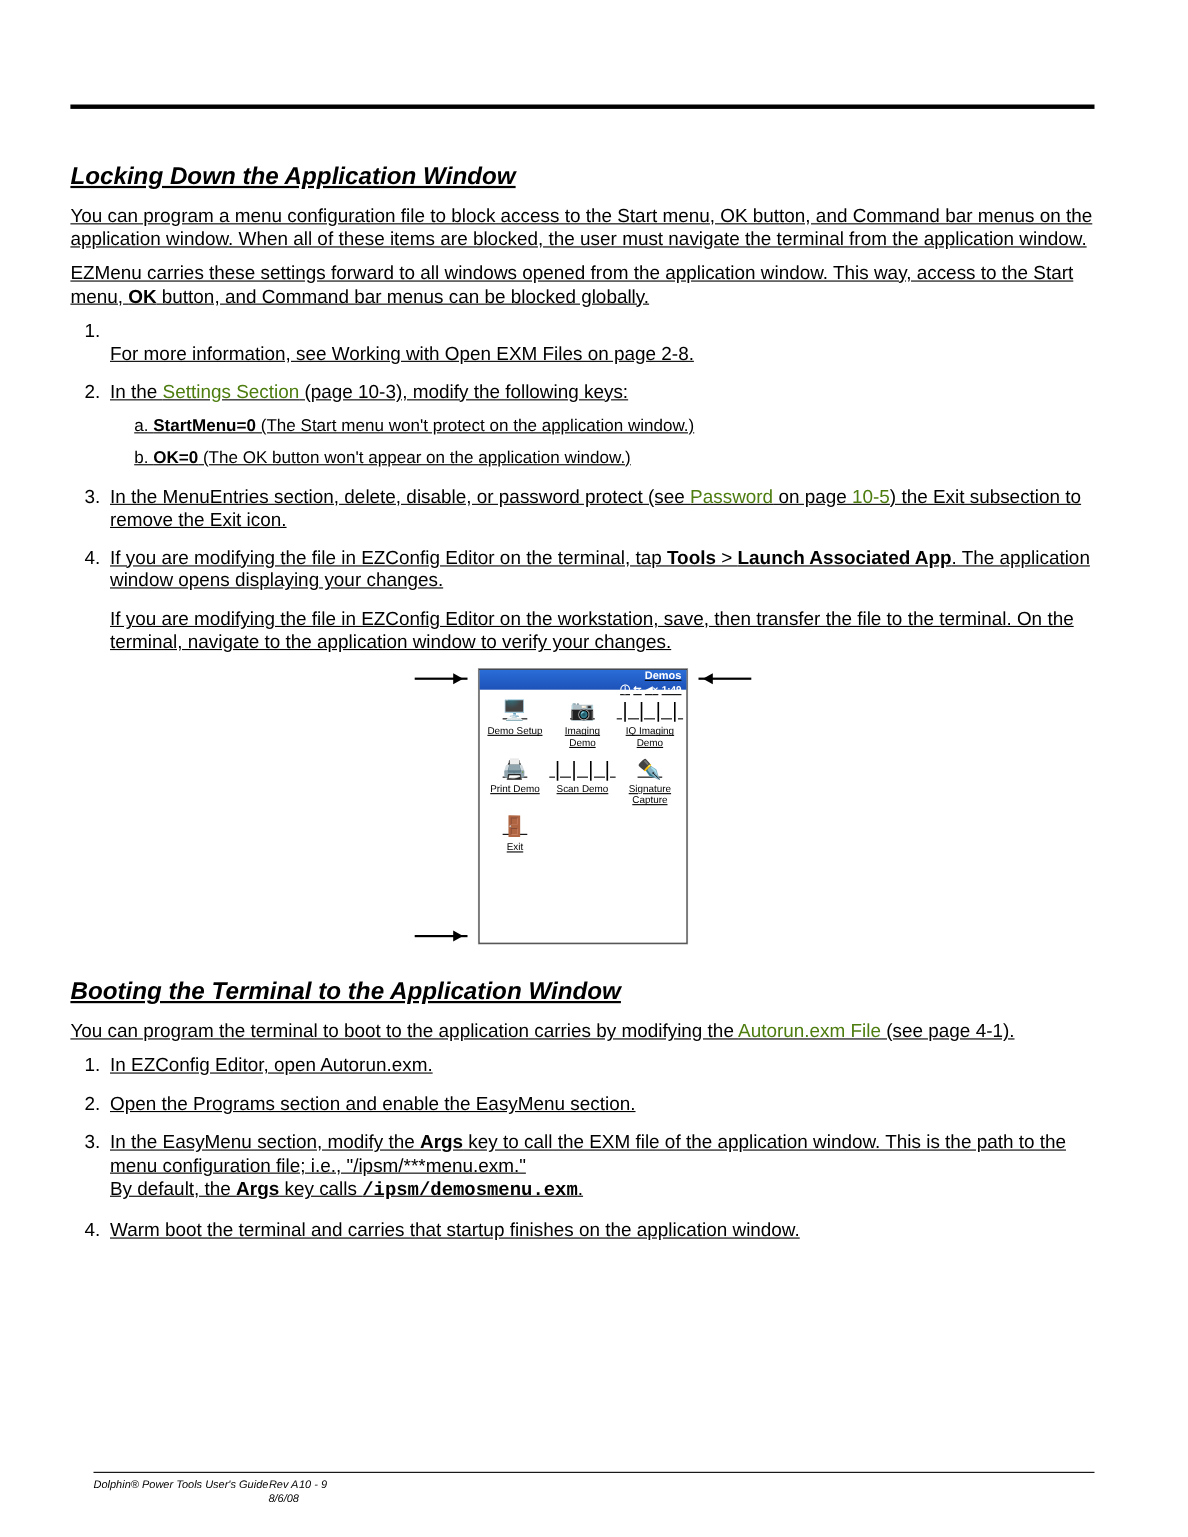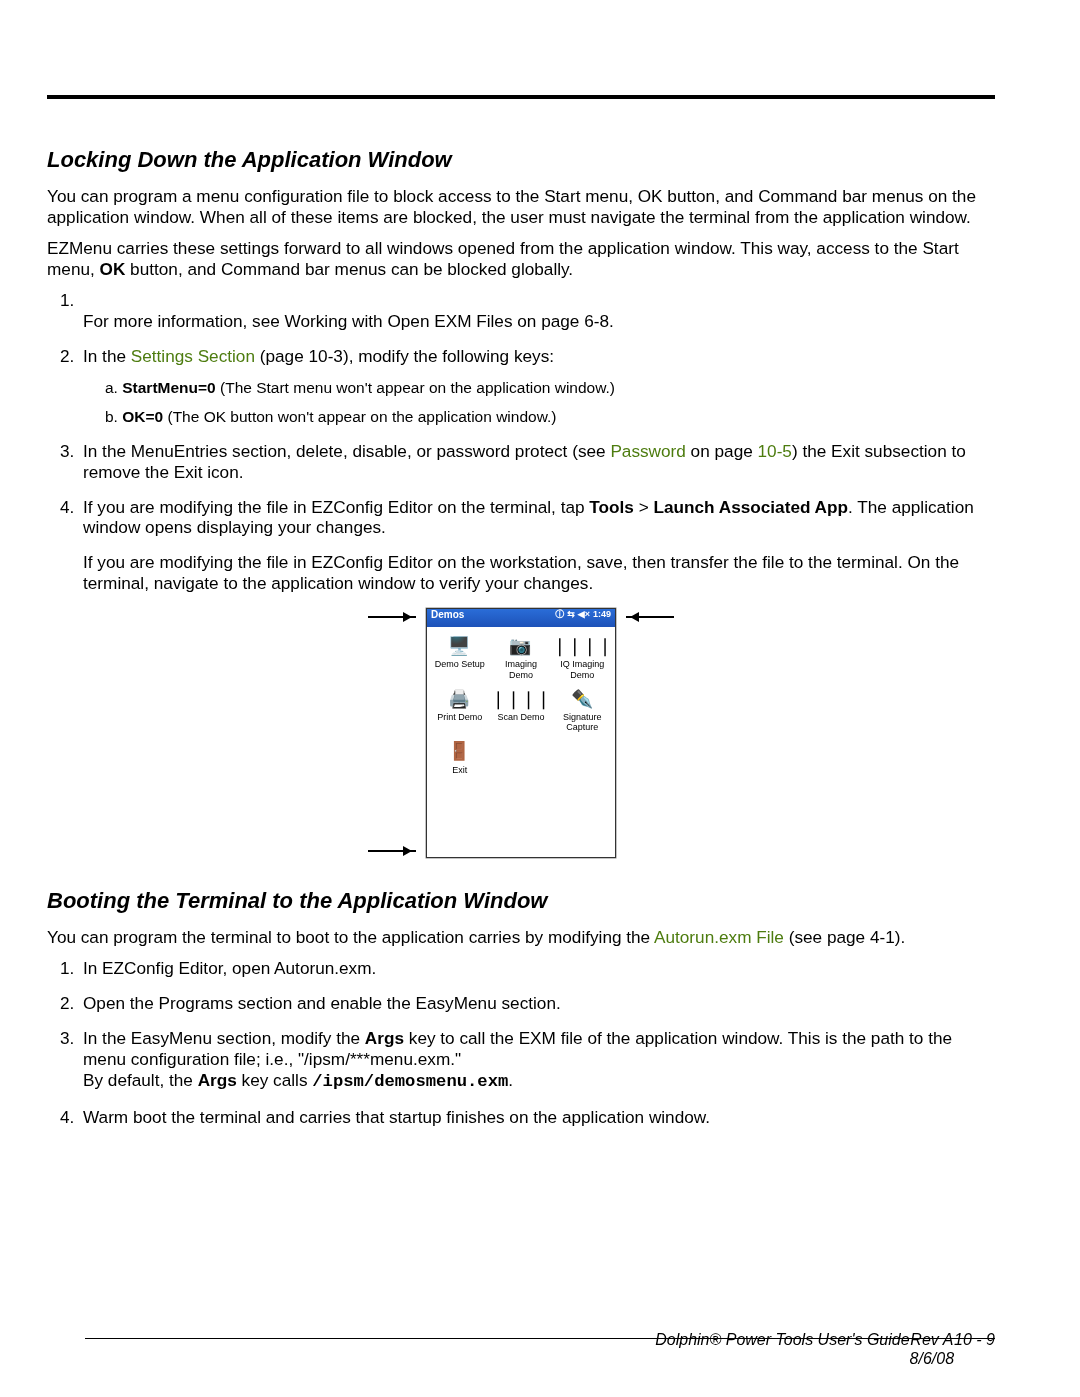--- a/index.html
+++ b/index.html
@@ -9,21 +9,22 @@
     font-family: Arial, Helvetica, sans-serif;
     color: #000;
     font-size: 17.2px;
     line-height: 1.22;
   }
   .page {
     width: 1080px;
     height: 1397px;
     position: relative;
     box-sizing: border-box;
-    padding: 95px 85px 0 47px;
+    padding: 95px 85px 0 64px;
+    text-decoration: underline;
   }
   .rule {
     border-top: 4px solid #000;
     margin-bottom: 48px;
   }
   h2 {
     font-size: 22px;
     font-style: italic;
     font-weight: bold;
     margin: 0 0 12px 0;
@@ -80,23 +81,24 @@
     background: #fff;
     box-shadow: 0 0 0 0.5px #888;
   }
   .titlebar {
     height: 18px;
     background: linear-gradient(#2a6dd8, #1d52b8);
     color: #fff;
     font-size: 10px;
     font-weight: bold;
     display: flex;
-    align-items: flex-start;
+    align-items: flex-end;
     padding: 0 4px;
     justify-content: space-between;
+    flex-direction: column;
   }
   .titlebar .ticons {
     display: flex;
     gap: 3px;
     align-items: center;
     font-size: 9px;
   }
   .app-grid {
     display: grid;
     grid-template-columns: repeat(3, 1fr);
@@ -117,49 +119,49 @@
     border-top: 0.5px solid #000;
     position: absolute;
     bottom: 58px;
     left: 85px; right: 85px;
   }
   .footer {
     position: absolute;
     bottom: 28px;
     left: 85px; right: 85px;
     font-style: italic;
-    font-size: 16px;
-    display: flex;
-    justify-content: flex-end;
+    font-size: 10px;
+    display: flex;
+    justify-content: flex-start;
   }
   .footer .center { text-align: center; }
 </style>
 </head>
 <body>
 
 <div class="page">
   <div class="rule"></div>
 
   <h2>Locking Down the Application Window</h2>
 
   <p>You can program a menu configuration file to block access to the Start menu, OK button, and Command bar menus on the application window. When all of these items are blocked, the user must navigate the terminal from the application window.</p>
 
   <p>
     <span>EZMenu carries these settings forward to all windows opened from the application window. This way, access to the Start menu, </span><span class="bold">OK</span><span> button, and Command bar menus can be blocked globally.</span>
   </p>
 
   <ol class="main">
     <li>
       <br>
-      <span>For more information, see Working with Open EXM Files on page 6-8.</span>
+      <span>For more information, see Working with Open EXM Files on page 2-8.</span>
     </li>
     <li>
       <span>In the </span><span class="link">Settings Section</span><span> (page 10-3), modify the following keys:</span>
       <ul class="sublist">
-        <li><span>a. </span><span class="bold">StartMenu=0</span><span>  (The Start menu won't appear on the application window.)</span></li>
+        <li><span>a. </span><span class="bold">StartMenu=0</span><span>  (The Start menu won't protect on the application window.)</span></li>
         <li><span>b. </span><span class="bold">OK=0</span><span>  (The OK button won't appear on the application window.)</span></li>
       </ul>
     </li>
     <li>
       <span>In the MenuEntries section, delete, disable, or password protect (see </span><span class="link">Password</span><span> on page </span><span class="link">10-5</span><span>) the Exit subsection to remove the Exit icon.</span>
     </li>
     <li>
       <span>If you are modifying the file in EZConfig Editor on the terminal, tap </span><span class="bold">Tools</span><span> &gt; </span><span class="bold">Launch Associated App</span><span>. The application window opens displaying your changes.</span>
       <p style="margin-top:14px">If you are modifying the file in EZConfig Editor on the workstation, save, then transfer the file to the terminal. On the terminal, navigate to the application window to verify your changes.</p>
     </li>

